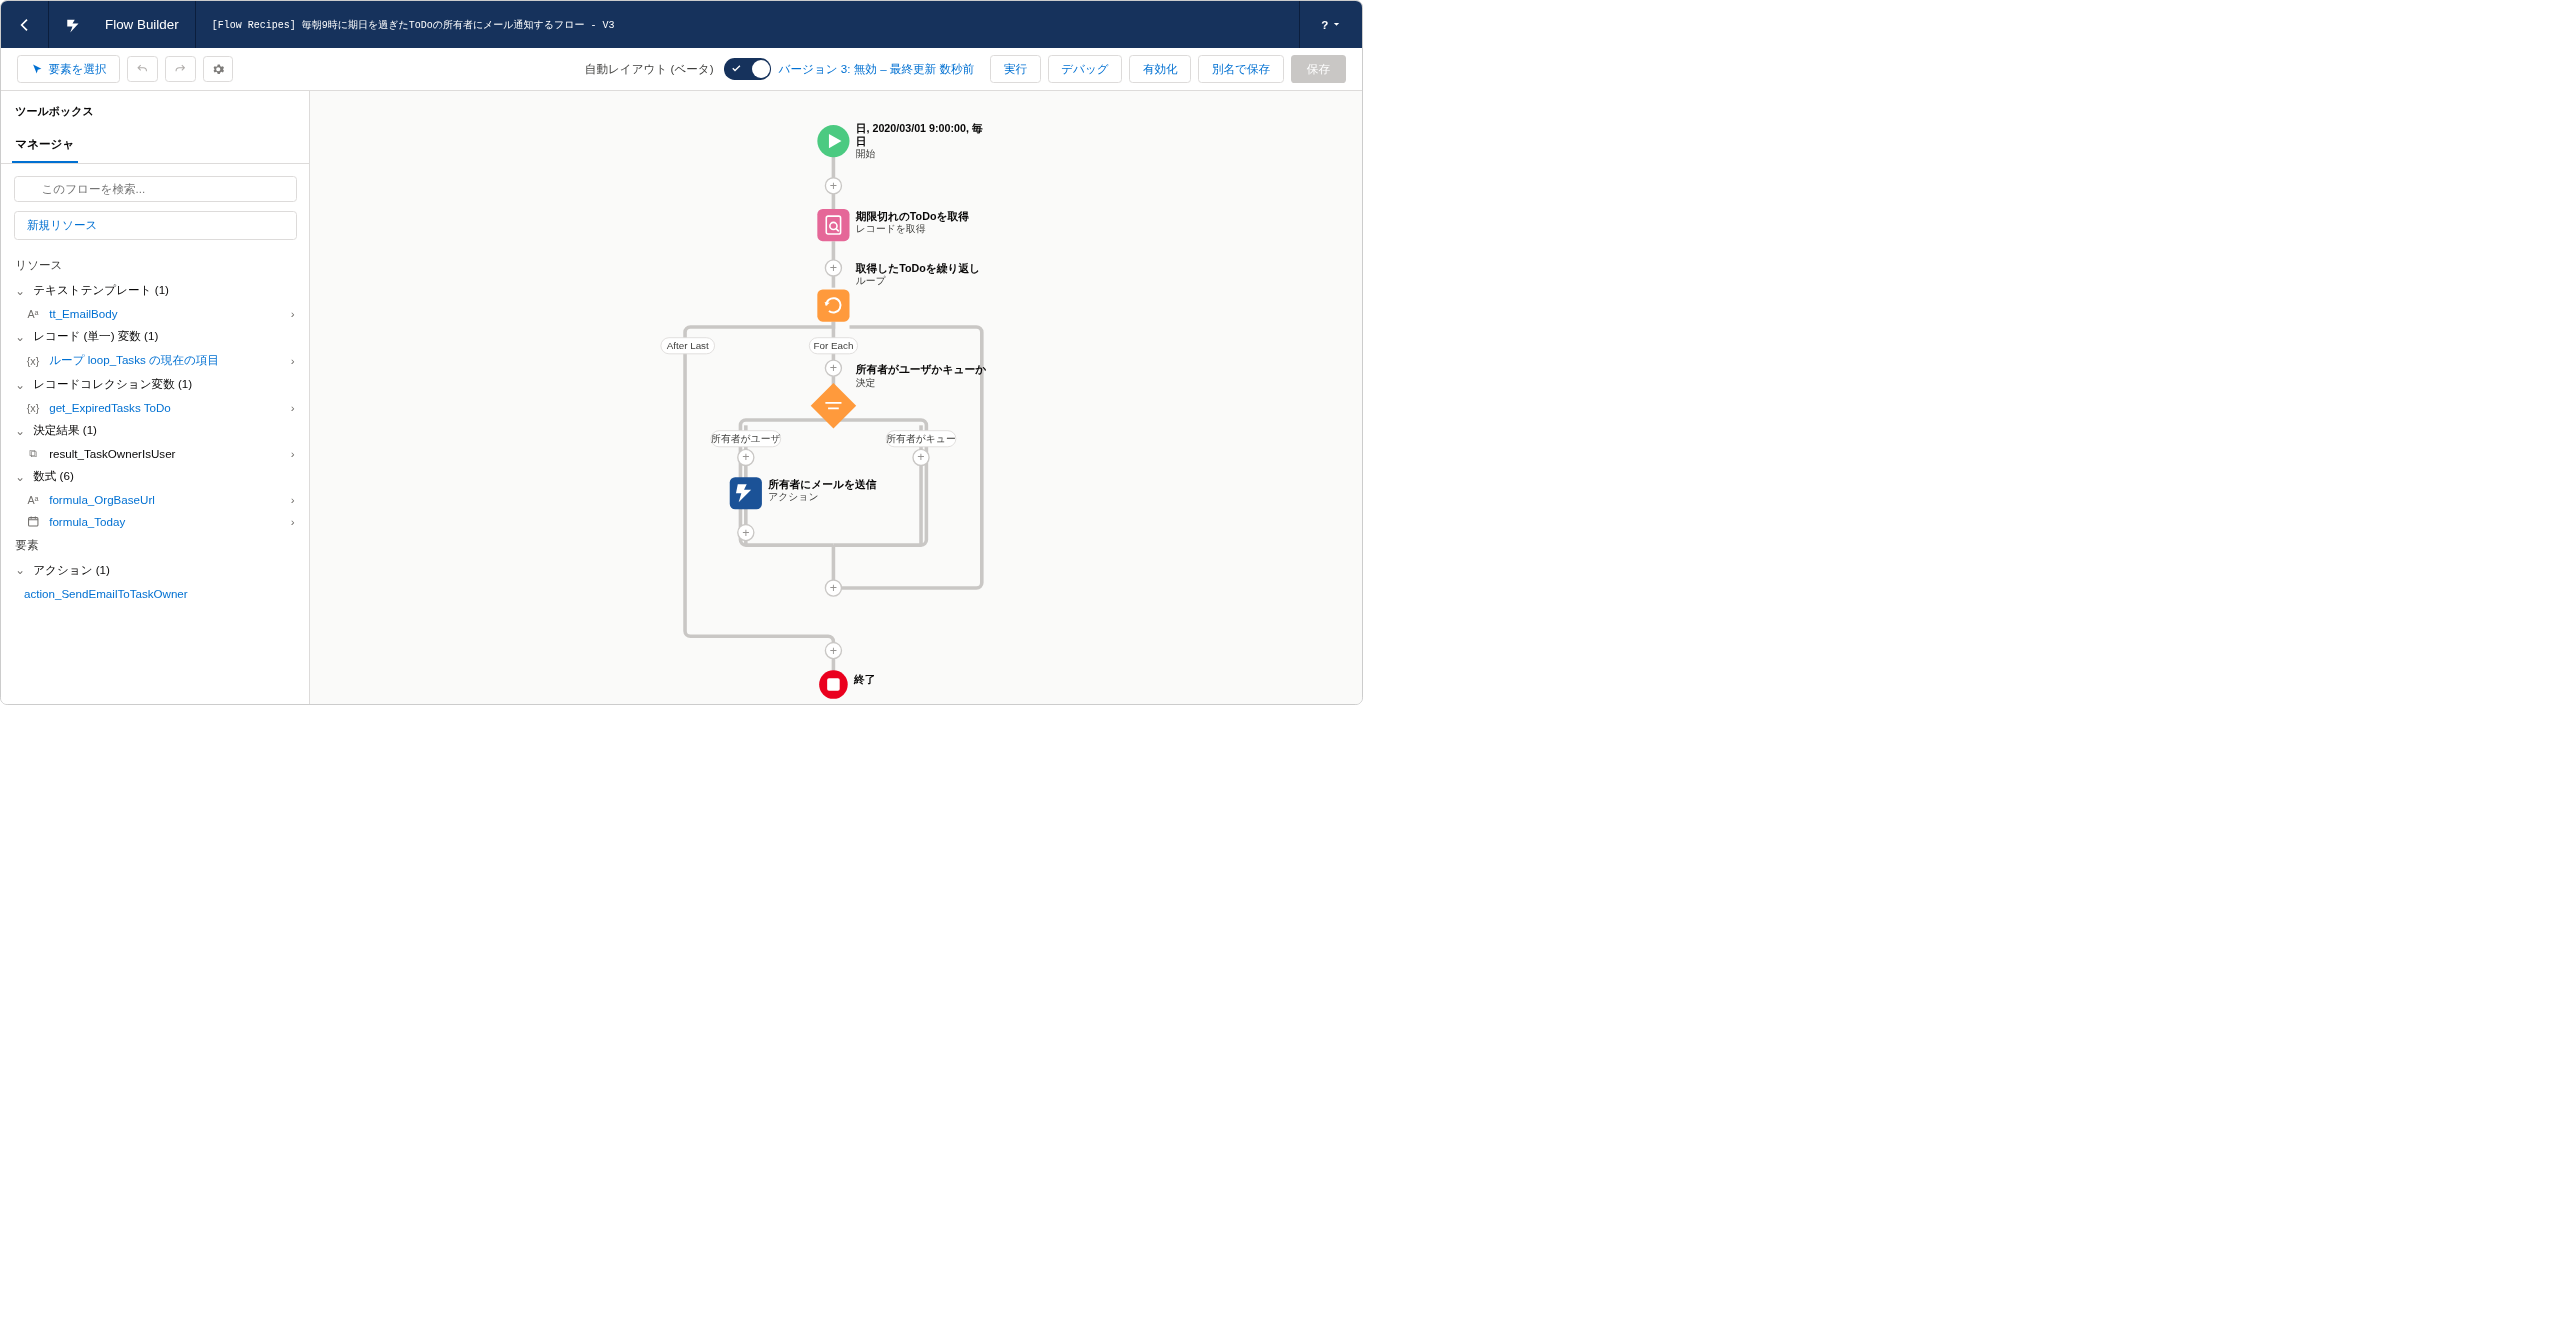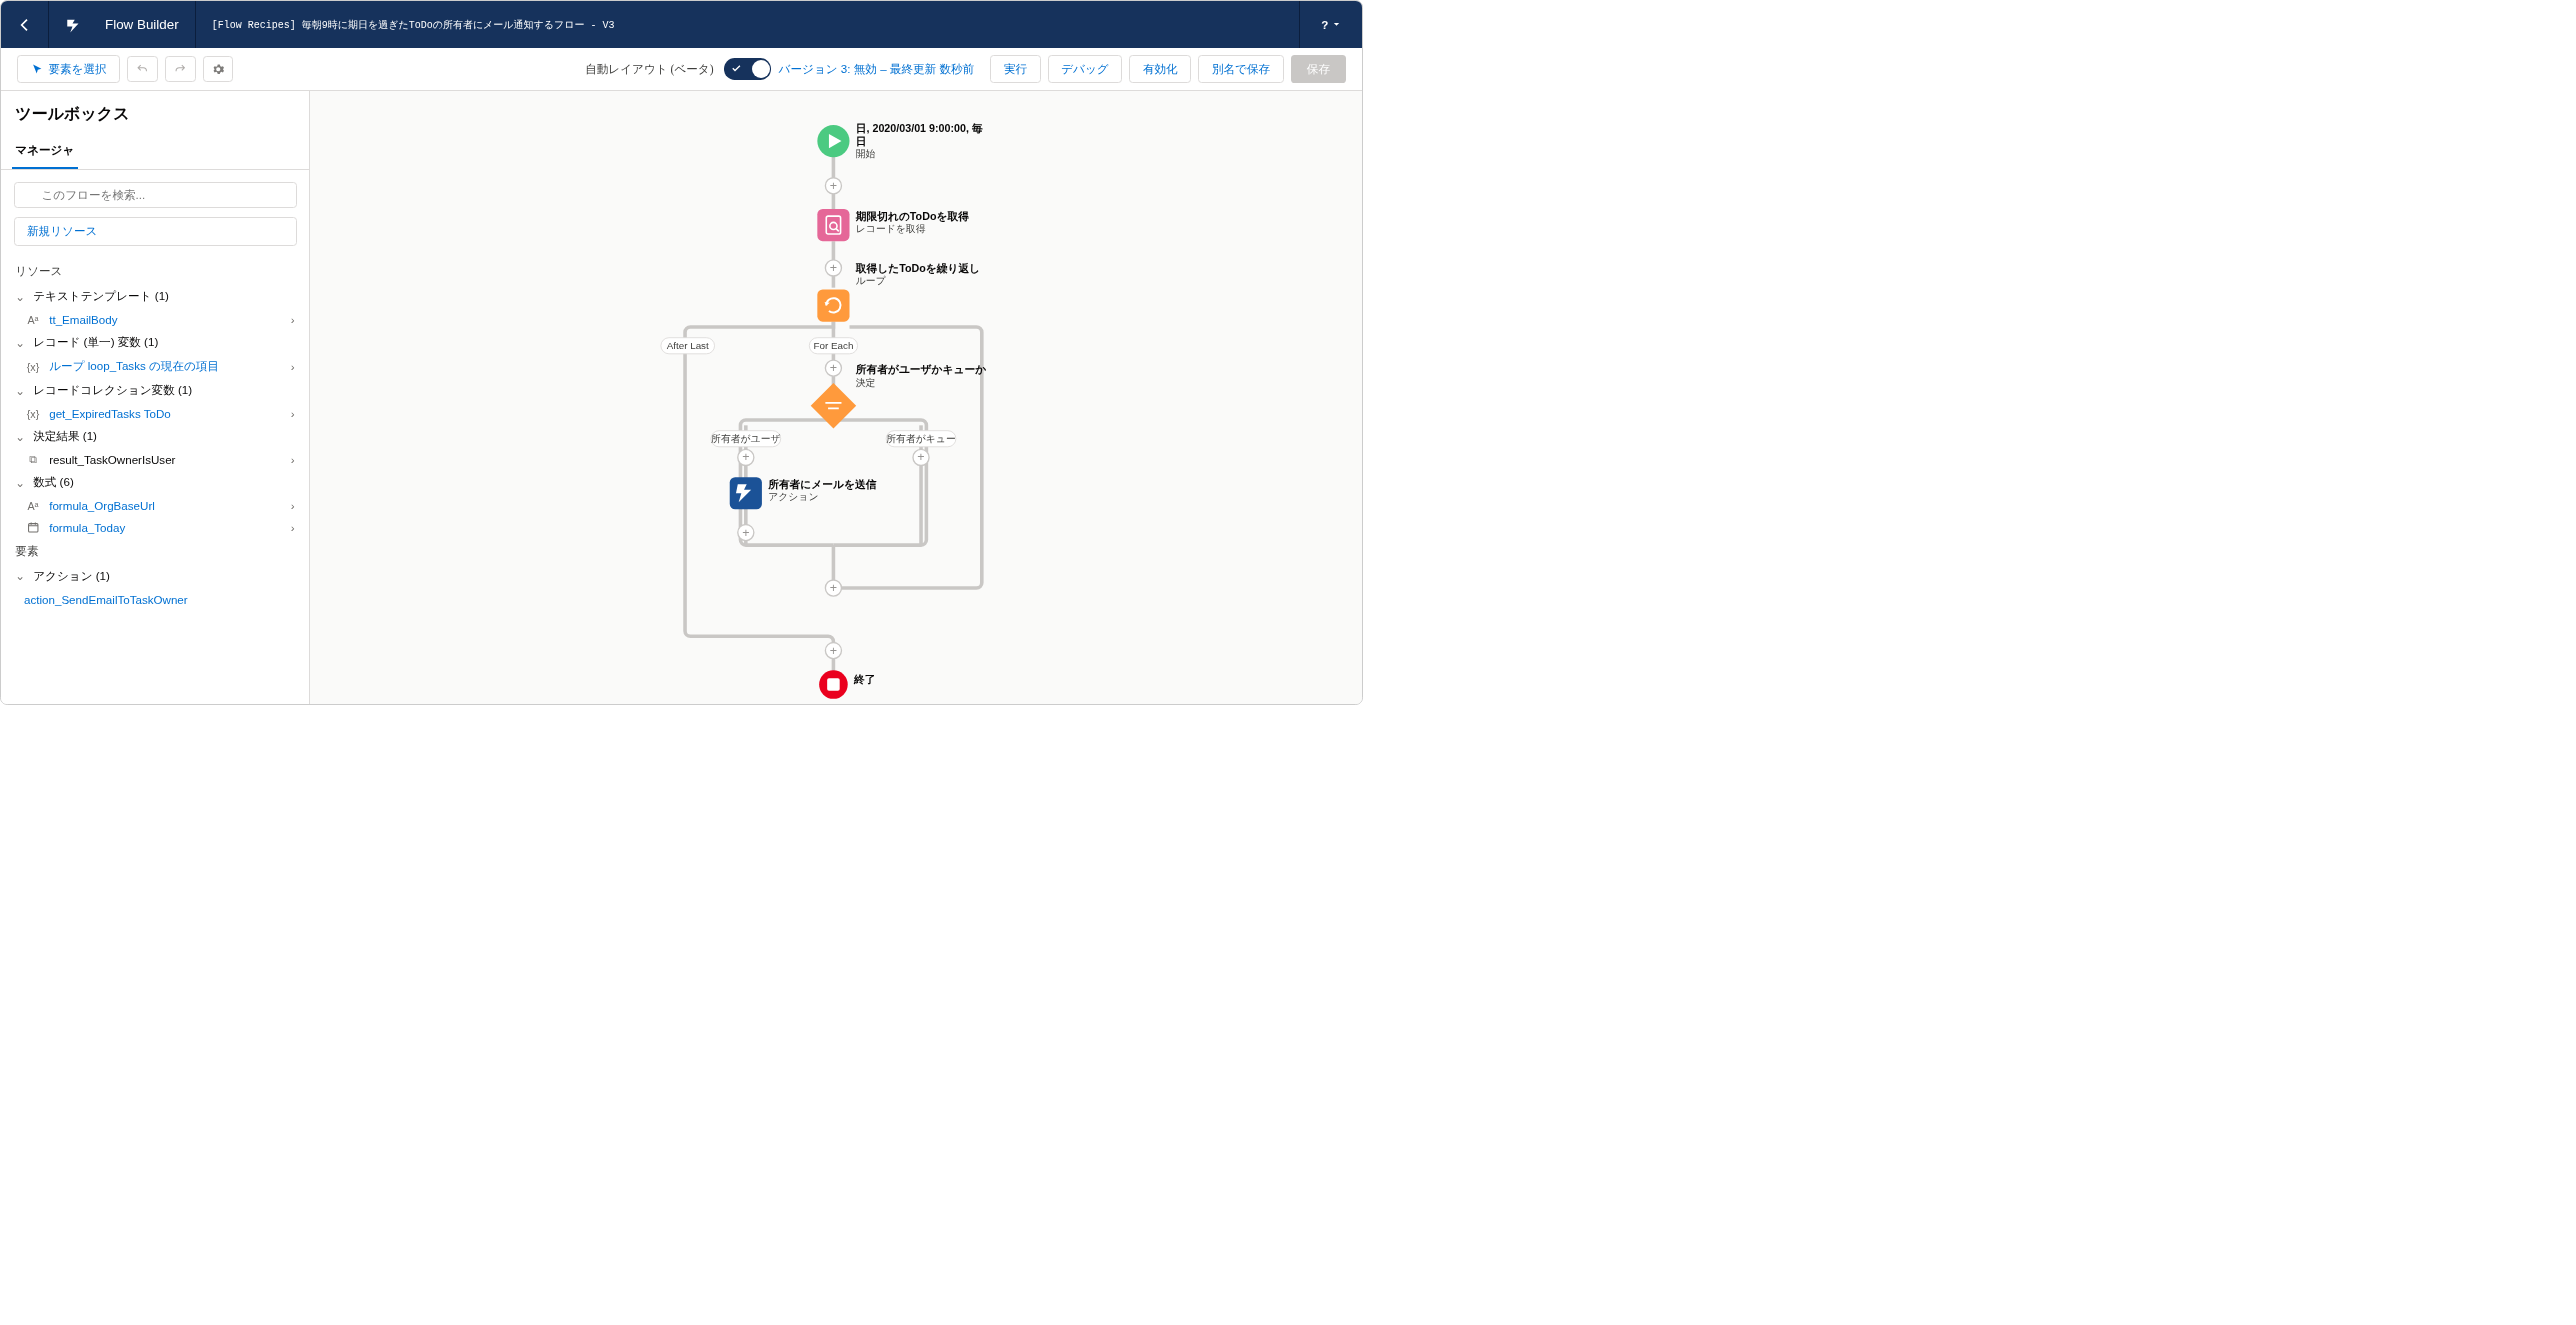--- a/index.html
+++ b/index.html
@@ -74,41 +74,41 @@
   padding: 5.4px 12.5px;
   font-size: 11.6px;
   color: #0070d2;
   cursor: pointer;
   display: inline-flex;
   align-items: center;
   gap: 5.4px;
 }
 .btn.icon-only { padding: 5.4px 8px; color: #706e6b; }
 .btn.save { background: #c9c7c5; color: #fff; border: none; padding: 6.3px 16px; }
-.auto-layout-label { color: #3e3e3c; font-size: 11.6px; margin-right: 3.6px; font-family: Liberation Serif, serif; }
+.auto-layout-label { color: #3e3e3c; font-size: 11.6px; margin-right: 3.6px; }
 .toggle {
   width: 47px; height: 21.5px; border-radius: 10.7px; background: #16325c;
   position: relative; cursor: pointer; display: flex; align-items: center;
 }
 .toggle-check { position: absolute; left: 6.3px; color: #fff; }
 .toggle-knob { position: absolute; right: 1.8px; width: 18px; height: 18px; border-radius: 50%; background: #fff; }
 .version-label { color: #0070d2; margin-right: 9px; }
 
 
 .body { flex: 1; display: flex; overflow: hidden; }
 
 
 .sidebar {
   width: 309px;
   border-right: 0.9px solid #dddbda;
   display: flex;
   flex-direction: column;
   background: #fff;
 }
-.sb-title { font-size: 16px; font-weight: 700; padding: 12.5px 14.3px 9px; }
+.sb-title { font-size: 11px; font-weight: 700; padding: 12.5px 14.3px 9px; }
 .sb-tabs { border-bottom: 0.9px solid #dddbda; padding: 0 10.7px; }
 .sb-tab { display: inline-block; padding: 9px 3.6px; font-size: 11.6px; font-weight: 600; color: #080707; border-bottom: 2.7px solid #0070d2; }
 .sb-search-row { padding: 12.5px 12.5px 9px; }
 .sb-search {
   width: 100%; border: 0.9px solid #dddbda; border-radius: 3.6px; padding: 5.4px 9px 5.4px 27px;
   background: #fff; font-size: 11.6px; color: #706e6b;
   position: relative;
 }
 .sb-search-wrap { position: relative; }
 .sb-search-icon { position: absolute; left: 9px; top: 6.3px; color: #b0adab; }

